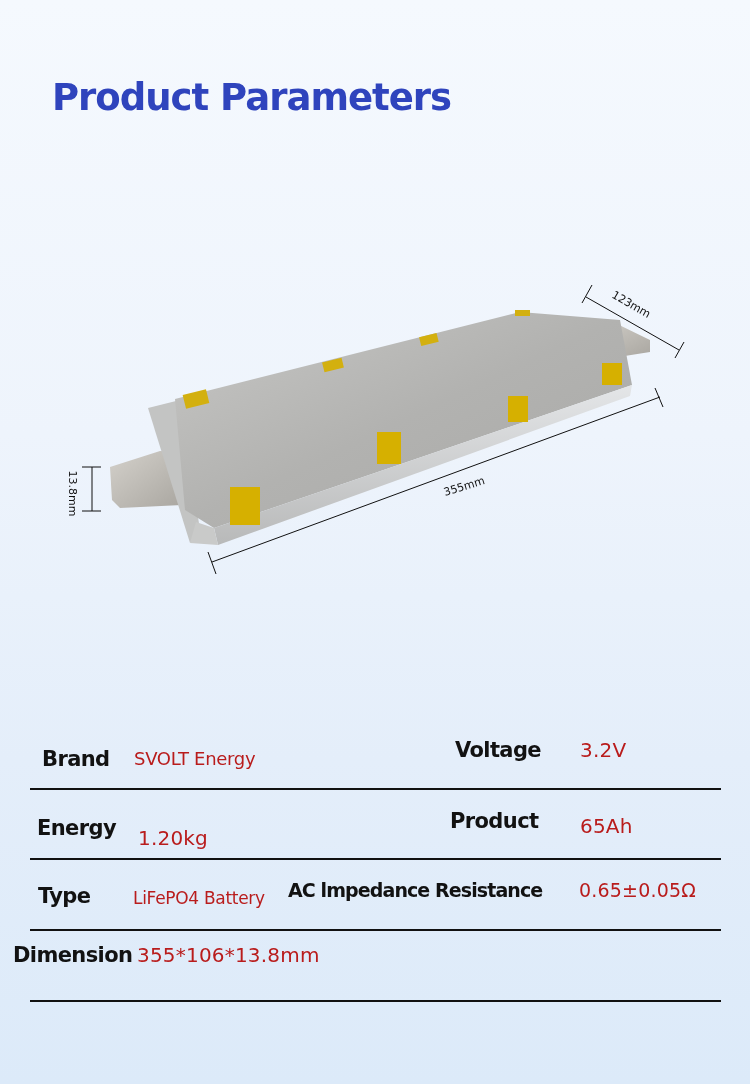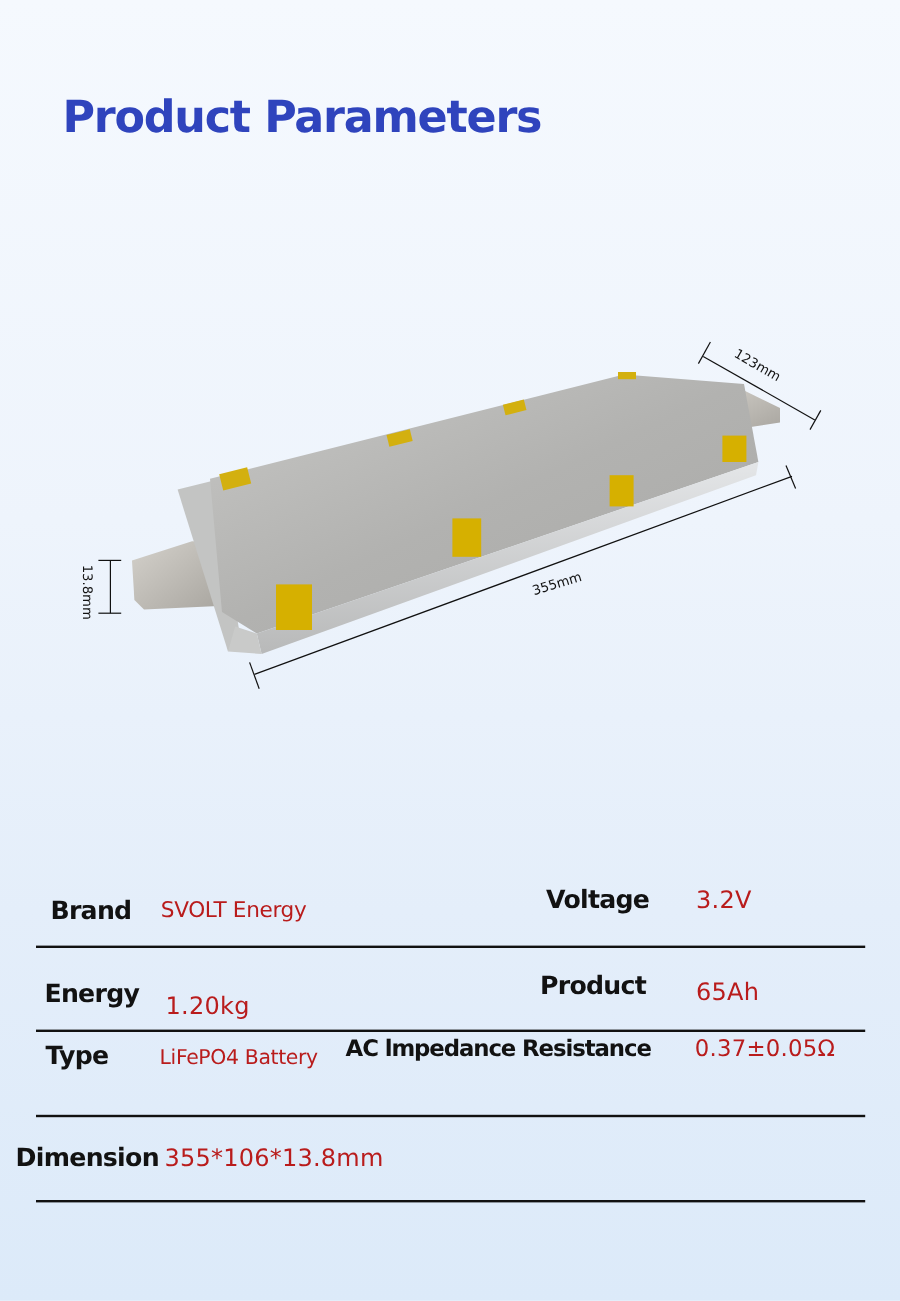--- a/index.html
+++ b/index.html
@@ -99,26 +99,26 @@
   <div class="divider" style="top:68px;"></div>
 
   <div class="row" style="top:70px;">
     <span class="lbl" style="left:37px; top:26px;">Energy</span>
     <span class="val" style="left:138px; top:24px;margin-top:12px;">1.20kg</span>
     <span class="lbl" style="left:450px; top:19px;">Product</span>
     <span class="val" style="left:580px; top:24px;">65Ah</span>
   </div>
   <div class="divider" style="top:138px;"></div>
 
-  <div class="row" style="top:124px;">
+  <div class="row" style="top:140px;">
     <span class="lbl" style="left:38px; top:24px;">Type</span>
     <span class="val small" style="left:133px; top:28px; font-size:17px;">LiFePO4 Battery</span>
     <span class="lbl" style="left:288px; top:19px; font-size:19px; letter-spacing:-0.9px;">AC lmpedance Resistance</span>
-    <span class="val" style="left:579px; top:19px; font-size:19px;">0.37±0.05Ω</span>
+    <span class="val" style="left:579px; top:19px; font-size:19px;">0.65±0.05Ω</span>
   </div>
   <div class="divider" style="top:209px;"></div>
 
-  <div class="row" style="top:212px;padding-left:20px;">
+  <div class="row" style="top:202px;padding-left:20px;">
     <span class="lbl" style="left:13px; top:21px;">Dimension</span>
     <span class="val" style="left:137px; top:21px;">355*106*13.8mm</span>
   </div>
   <div class="divider" style="top:280px;"></div>
 </div>
 
 </body></html>

